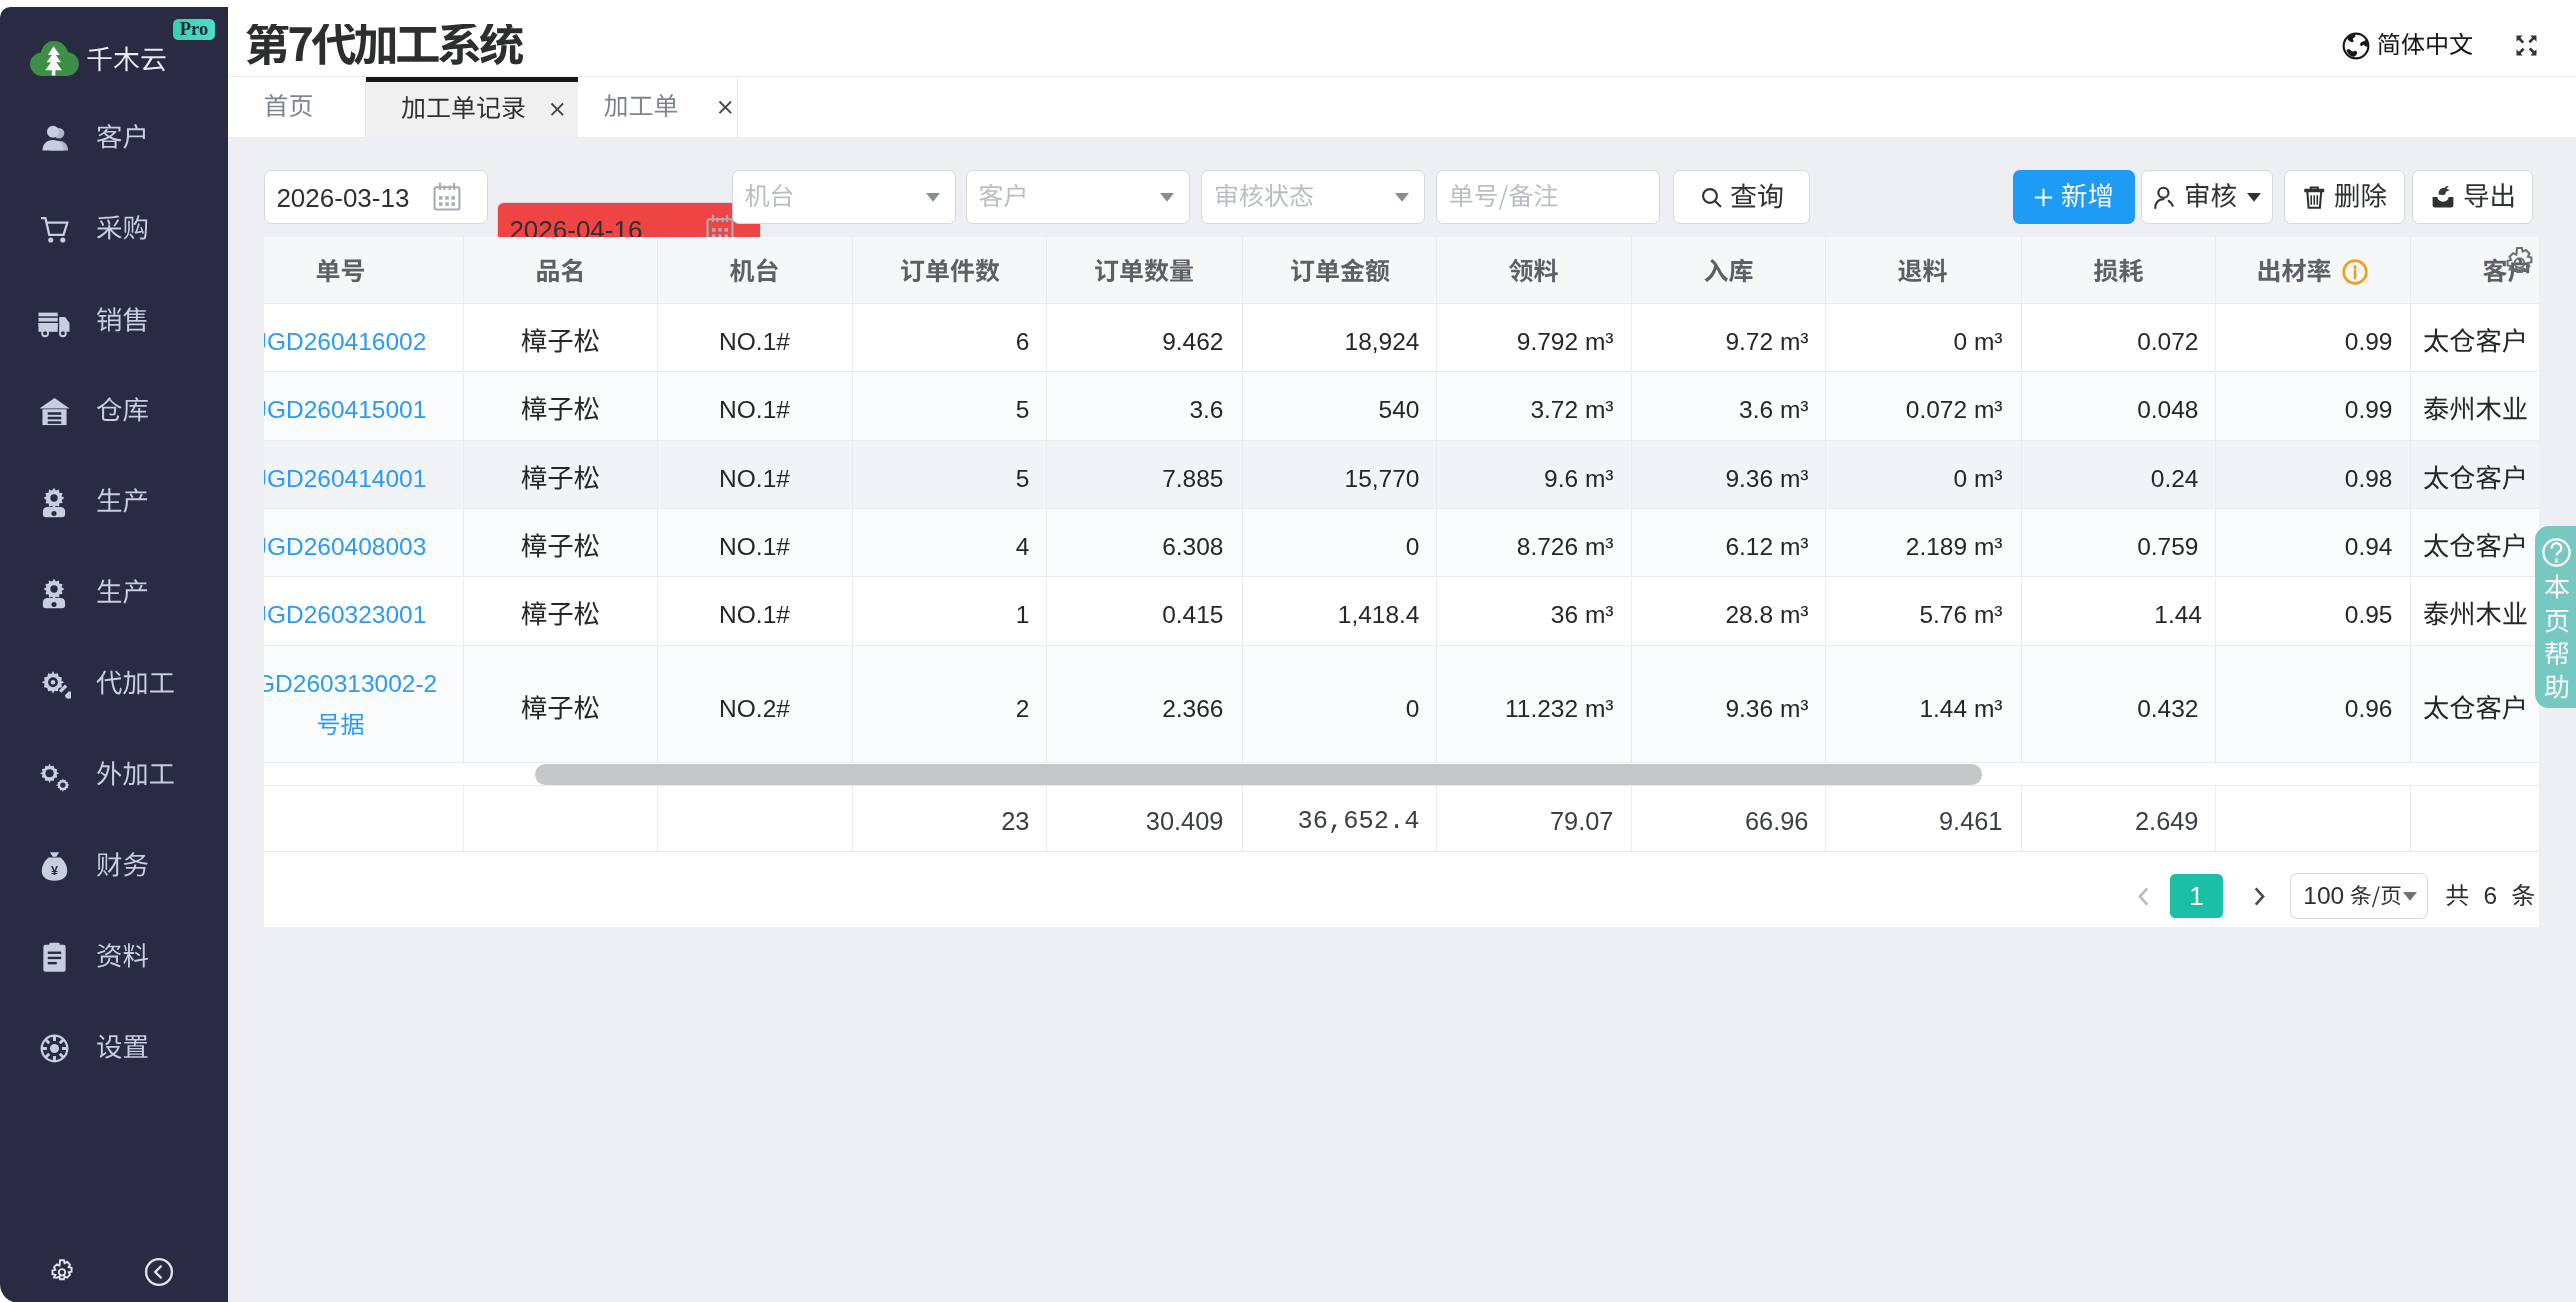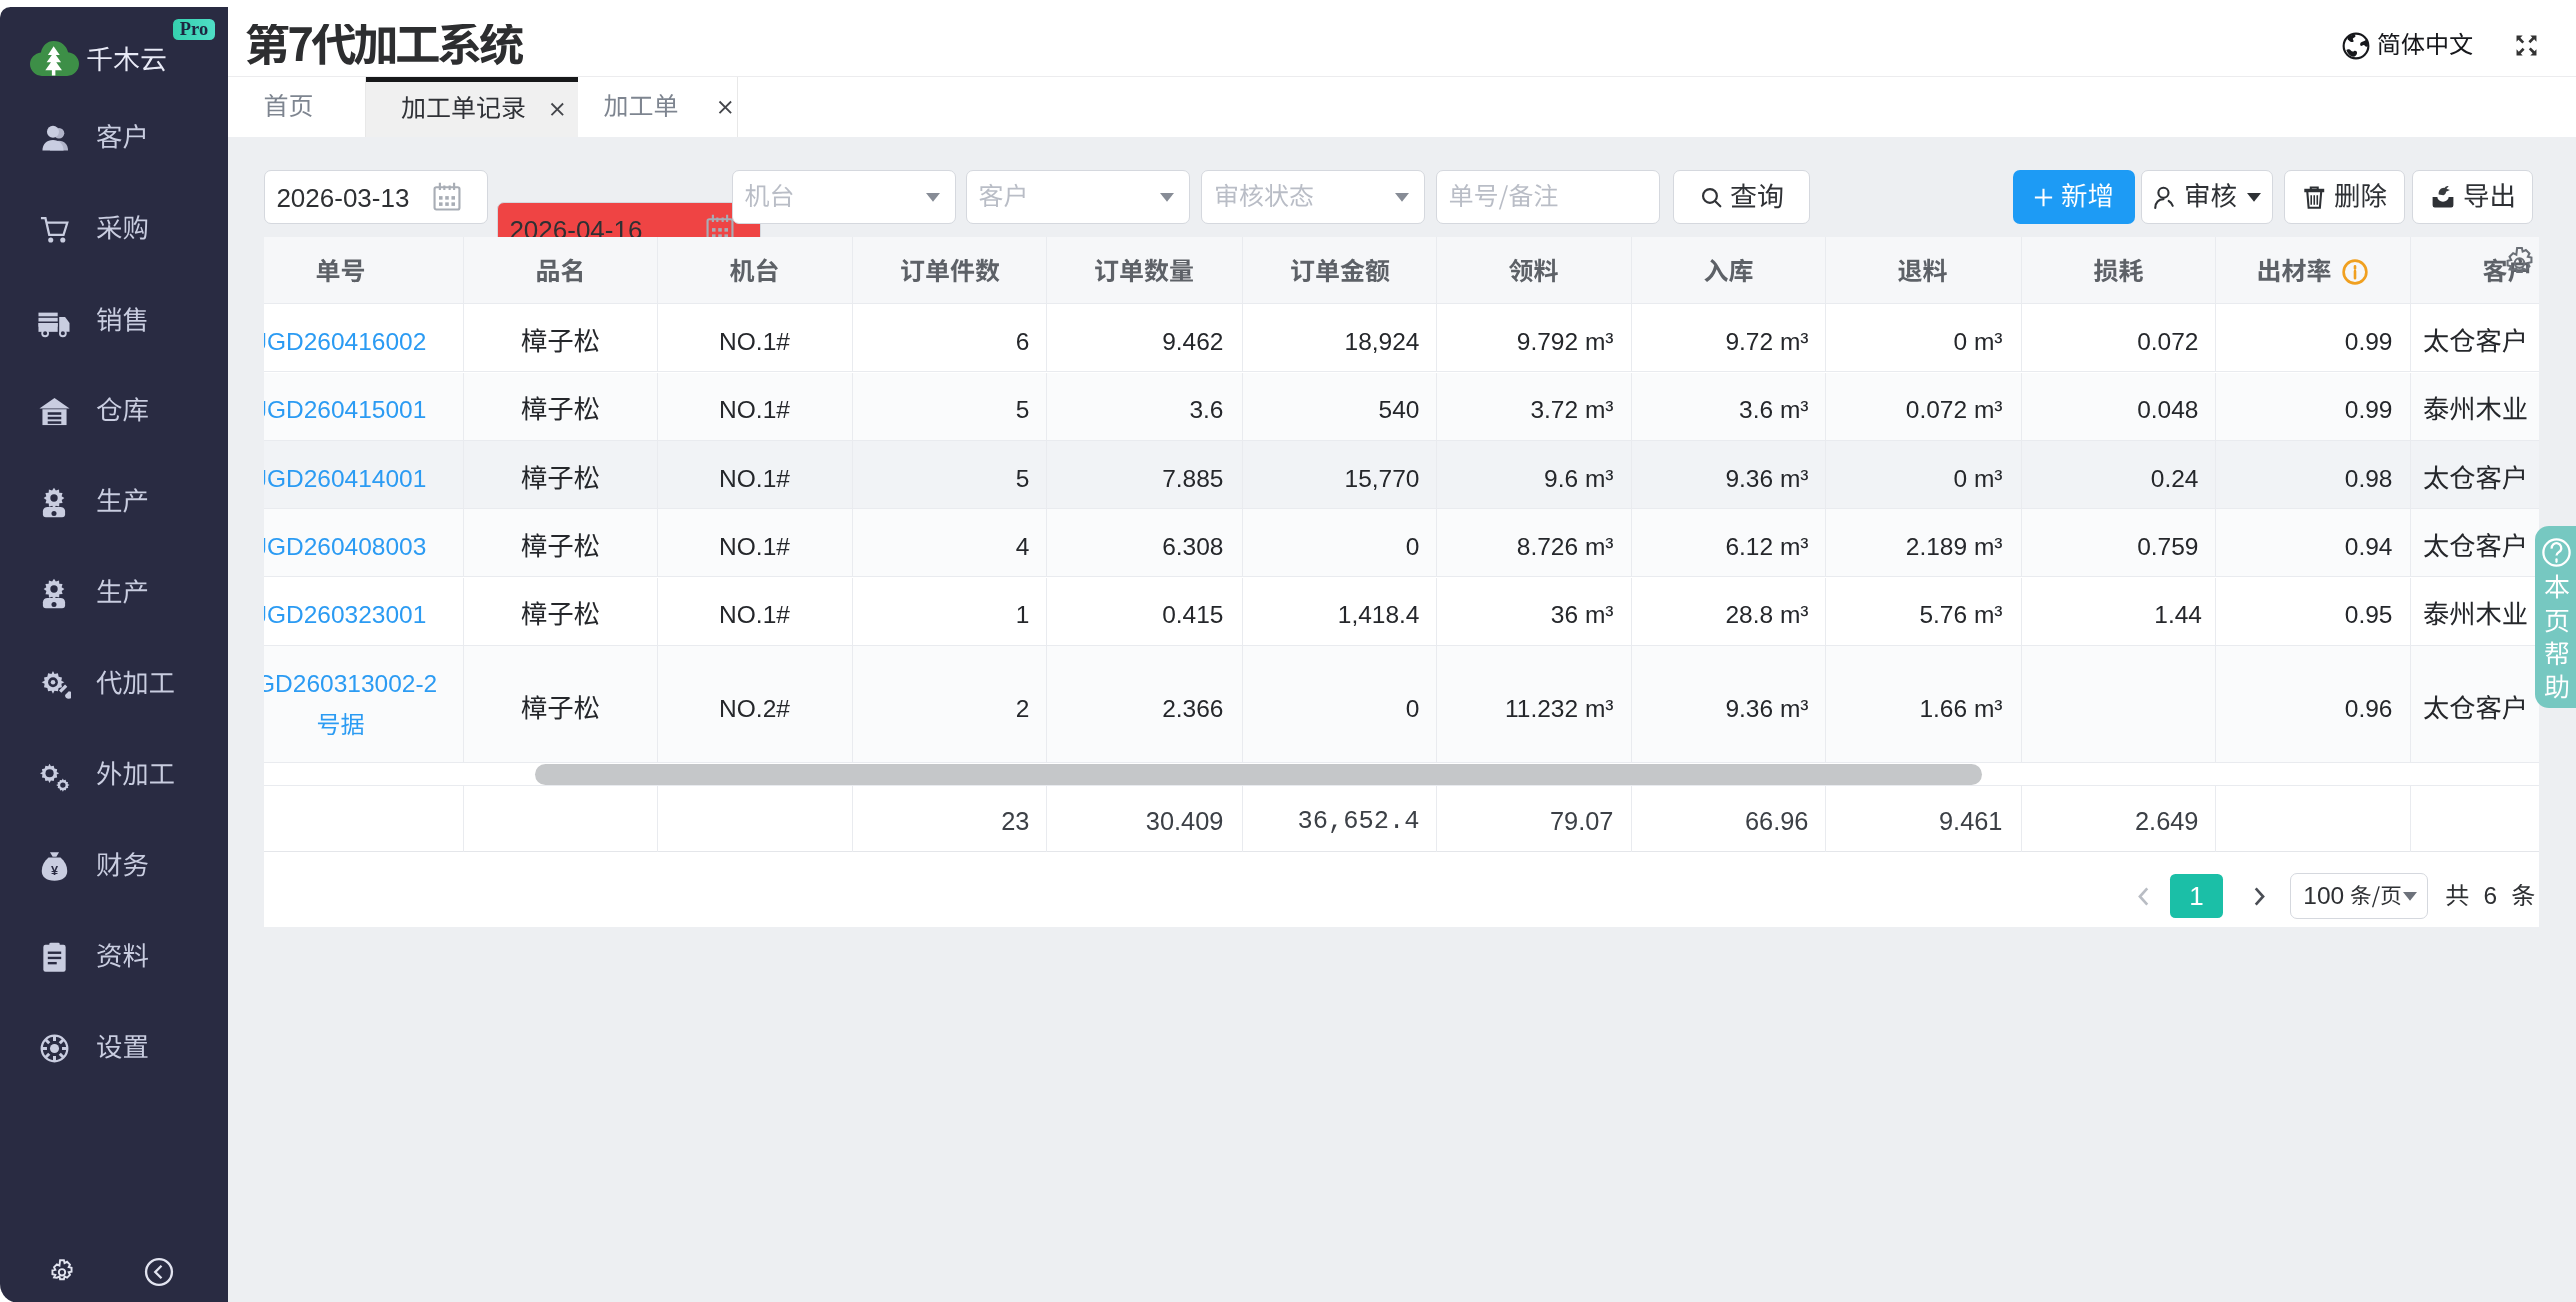--- a/index.html
+++ b/index.html
@@ -745,21 +745,24 @@
       <div style="position:absolute;left:978px;top:413px;width:195px;height:117px;display:flex;align-items:center;justify-content:flex-end;padding-right:17.5px;box-sizing:border-box;">
         <span style="font-size:24.5px;color:#25272b;">0</span>
       </div>
       <div style="position:absolute;left:1172px;top:413px;width:195px;height:117px;display:flex;align-items:center;justify-content:flex-end;padding-right:17.5px;box-sizing:border-box;">
         <span style="font-size:24.5px;color:#25272b;">11.232 m³</span>
       </div>
       <div style="position:absolute;left:1367px;top:413px;width:195px;height:117px;display:flex;align-items:center;justify-content:flex-end;padding-right:17.5px;box-sizing:border-box;">
         <span style="font-size:24.5px;color:#25272b;">9.36 m³</span>
       </div>
       <div style="position:absolute;left:1561px;top:413px;width:195px;height:117px;display:flex;align-items:center;justify-content:flex-end;padding-right:17.5px;box-sizing:border-box;">
-        <span style="font-size:24.5px;color:#25272b;">1.66 m³</span>
+        <span style="font-size:24.5px;color:#25272b;">1.44 m³</span>
+      </div>
+      <div style="position:absolute;left:1757px;top:413px;width:195px;height:117px;display:flex;align-items:center;justify-content:flex-end;padding-right:17.5px;box-sizing:border-box;">
+        <span style="font-size:24.5px;color:#25272b;">0.432</span>
       </div>
       <div style="position:absolute;left:1951px;top:413px;width:195px;height:117px;display:flex;align-items:center;justify-content:flex-end;padding-right:17.5px;box-sizing:border-box;">
         <span style="font-size:24.5px;color:#25272b;">0.96</span>
       </div>
       <div style="position:absolute;left:2146px;top:413px;width:130px;height:117px;display:flex;align-items:center;justify-content:center;">
         <svg class="ct " width="105" height="30" viewBox="0 0 120.0 33.6" style="fill:#25272b">
           <use href="#q65" transform="translate(0.0,0) scale(0.3000)"></use>
           <use href="#q66" transform="translate(30.0,0) scale(0.3000)"></use>
           <use href="#q20" transform="translate(60.0,0) scale(0.3000)"></use>
           <use href="#q21" transform="translate(90.0,0) scale(0.3000)"></use>

